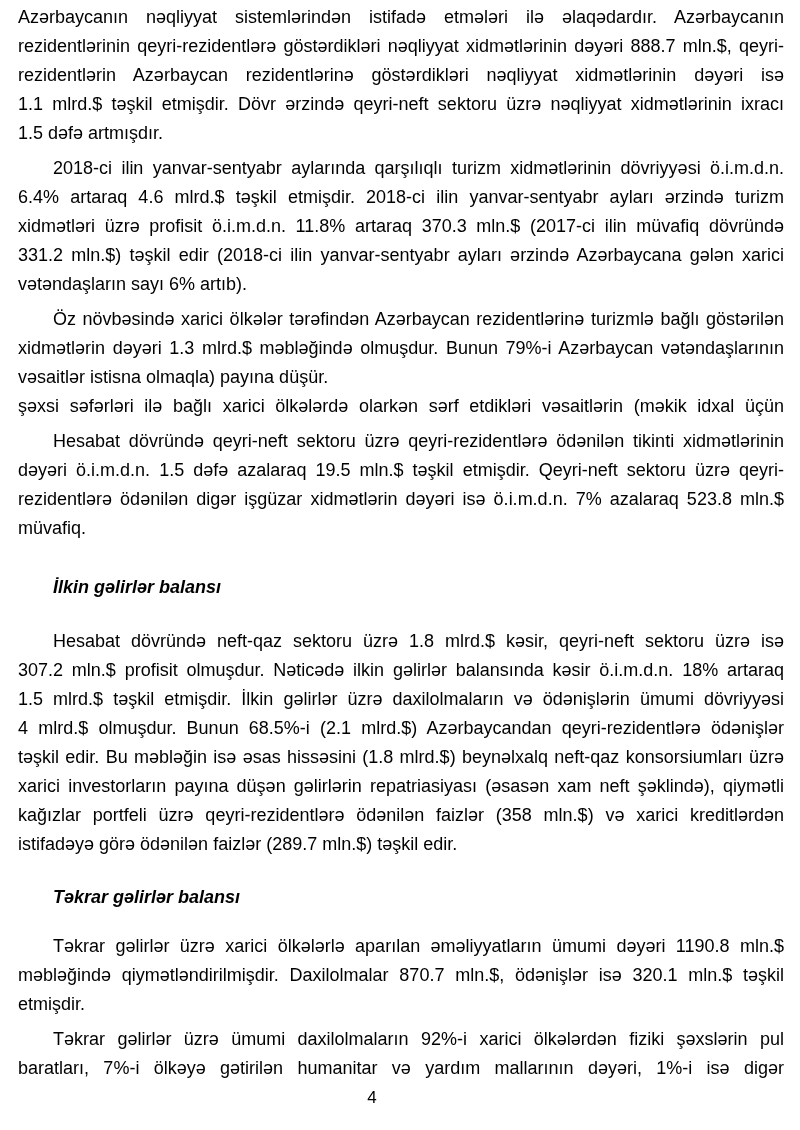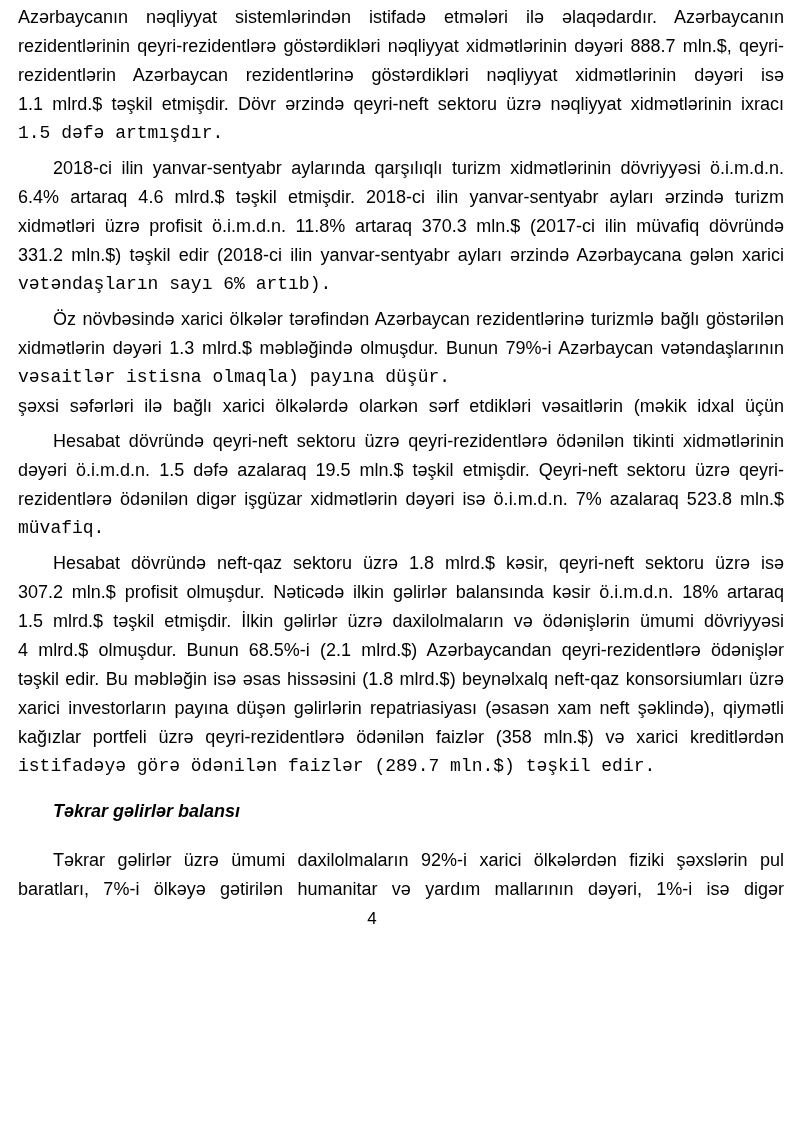--- a/index.html
+++ b/index.html
@@ -32,32 +32,31 @@
   
   .jl {
     text-align: justify;
     text-align-last: justify;
     -moz-text-align-last: justify;
   }
   
   .ll {
     text-align: right;
     text-align-last: left;
-    font-family: Liberation Mono, monospace;
   }
   .indent { text-indent: 35px; }
   .heading {
     font-weight: bold;
     font-style: italic;
     height: 29px;
     line-height: 29px;
     padding-left: 35px;
   }
   .hsp1 { margin-top: 30px; margin-bottom: 25px; }
-  .hsp2 { margin-top: 16px; margin-bottom: 20px; }
+  .hsp2 { margin-top: 24px; margin-bottom: 20px; }
   .pagenum {
     height: 29px;
     line-height: 29px;
     text-align: center;
     font-size: 17px;
     
     padding-right: 56px;
   }
 </style>
 </head>
@@ -84,30 +83,36 @@
         <div class="line jl">xidmətlərin dəyəri 1.3 mlrd.$ məbləğində olmuşdur. Bunun 79%-i Azərbaycan vətəndaşlarının</div>
         <div class="line ll">vəsaitlər istisna olmaqla) payına düşür.</div>
         <div class="line jl">şəxsi səfərləri ilə bağlı xarici ölkələrdə olarkən sərf etdikləri vəsaitlərin (məkik idxal üçün</div>
       </div>
       <div class="para">
         <div class="line jl indent">Hesabat dövründə qeyri-neft sektoru üzrə qeyri-rezidentlərə ödənilən tikinti xidmətlərinin</div>
         <div class="line jl">dəyəri ö.i.m.d.n. 1.5 dəfə azalaraq 19.5 mln.$ təşkil etmişdir. Qeyri-neft sektoru üzrə qeyri-</div>
         <div class="line jl">rezidentlərə ödənilən digər işgüzar xidmətlərin dəyəri isə ö.i.m.d.n. 7% azalaraq 523.8 mln.$</div>
         <div class="line ll">müvafiq.</div>
       </div>
+      <div class="heading hsp1">İlkin gəlirlər balansı</div>
       <div class="para">
         <div class="line jl indent">Hesabat dövründə neft-qaz sektoru üzrə 1.8 mlrd.$ kəsir, qeyri-neft sektoru üzrə isə</div>
         <div class="line jl">307.2 mln.$ profisit olmuşdur. Nəticədə ilkin gəlirlər balansında kəsir ö.i.m.d.n. 18% artaraq</div>
         <div class="line jl">1.5 mlrd.$ təşkil etmişdir. İlkin gəlirlər üzrə daxilolmaların və ödənişlərin ümumi dövriyyəsi</div>
         <div class="line jl">4 mlrd.$ olmuşdur. Bunun 68.5%-i (2.1 mlrd.$) Azərbaycandan qeyri-rezidentlərə ödənişlər</div>
         <div class="line jl">təşkil edir. Bu məbləğin isə əsas hissəsini (1.8 mlrd.$) beynəlxalq neft-qaz konsorsiumları üzrə</div>
         <div class="line jl">xarici investorların payına düşən gəlirlərin repatriasiyası (əsasən xam neft şəklində), qiymətli</div>
         <div class="line jl">kağızlar portfeli üzrə qeyri-rezidentlərə ödənilən faizlər (358 mln.$) və xarici kreditlərdən</div>
         <div class="line ll">istifadəyə görə ödənilən faizlər (289.7 mln.$) təşkil edir.</div>
       </div>
       <div class="heading hsp2">Təkrar gəlirlər balansı</div>
       <div class="para">
+        <div class="line jl indent">Təkrar gəlirlər üzrə xarici ölkələrlə aparılan əməliyyatların ümumi dəyəri 1190.8 mln.$</div>
+        <div class="line jl">məbləğində qiymətləndirilmişdir. Daxilolmalar 870.7 mln.$, ödənişlər isə 320.1 mln.$ təşkil</div>
+        <div class="line ll">etmişdir.</div>
+      </div>
+      <div class="para">
         <div class="line jl indent">Təkrar gəlirlər üzrə ümumi daxilolmaların 92%-i xarici ölkələrdən fiziki şəxslərin pul</div>
         <div class="line jl">baratları, 7%-i ölkəyə gətirilən humanitar və yardım mallarının dəyəri, 1%-i isə digər</div>
       </div>
     </div>
   <div class="pagenum">4</div>
 </div>
 
 </body></html>

